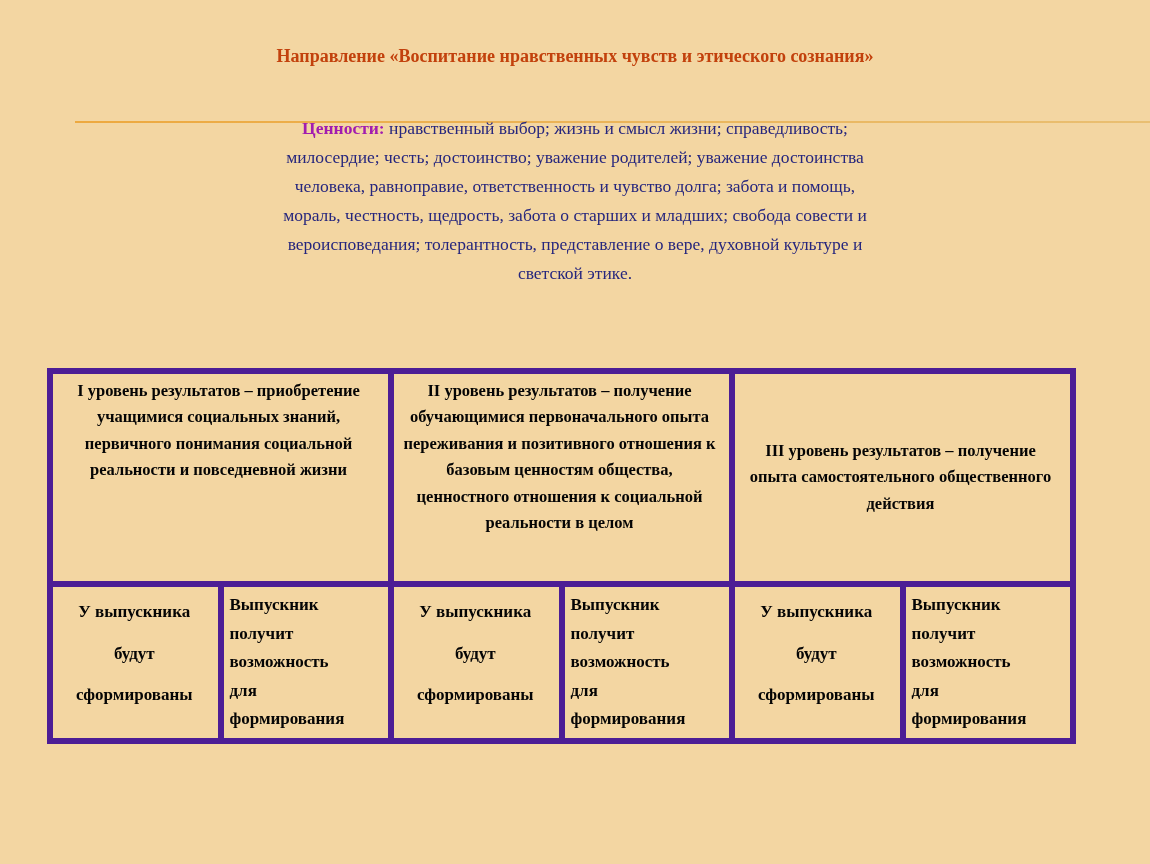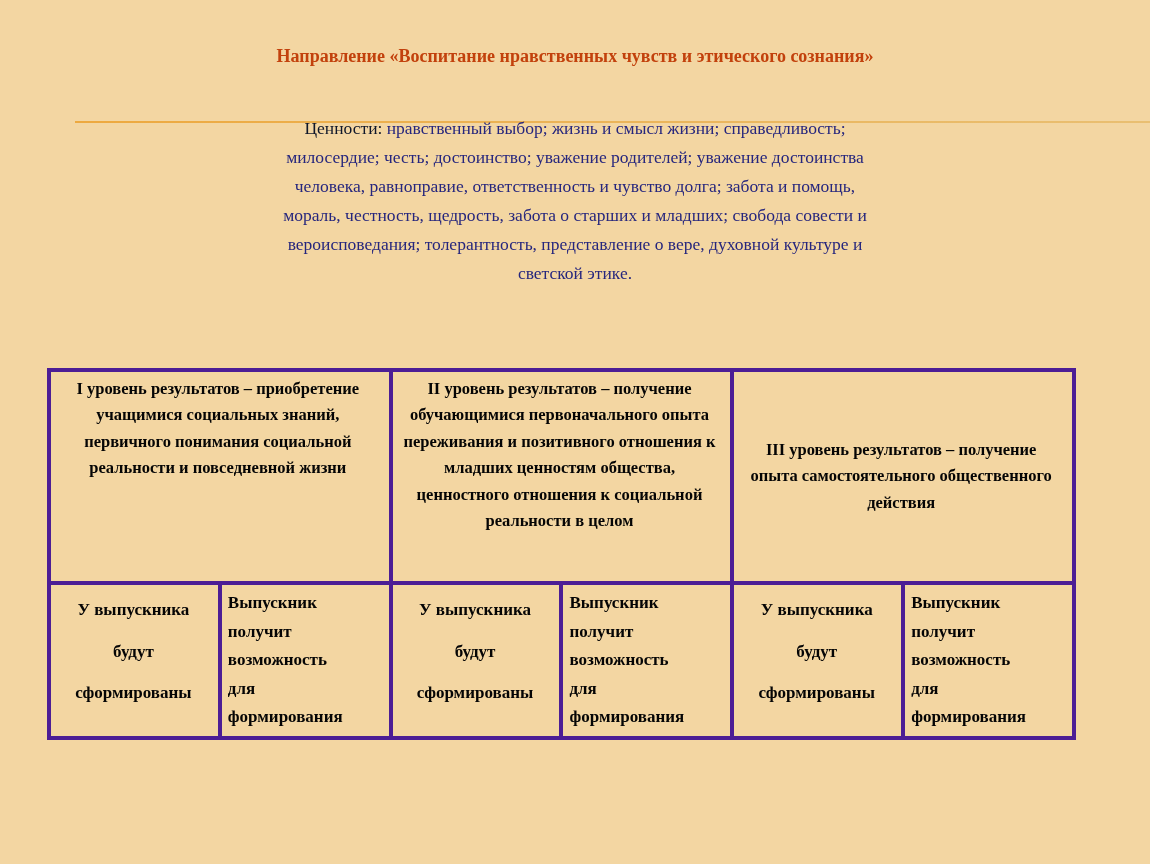--- a/index.html
+++ b/index.html
@@ -37,37 +37,37 @@
     top: 114px;
     left: 50%;
     transform: translateX(-50%);
     width: 590px;
     margin: 0;
     text-align: center;
     font-size: 17.5px;
     line-height: 29px;
   }
   .values-label {
-    font-weight: normal;
-    color: #0f172a;
+    font-weight: bold;
+    color: #a21caf;
   }
   .values-text {
     color: #26267d;
   }
   .results-table {
     position: absolute;
     left: 47px;
     top: 368px;
     width: 1029px;
     border-collapse: collapse;
     table-layout: fixed;
     color: #050505;
   }
   .results-table td {
-    border: 4px solid #4c1d95;
+    border: 6px solid #4c1d95;
     font-weight: bold;
     overflow: hidden;
     padding-left: 6px;
   }
   .header-row { height: 213px; }
   .sub-row { height: 150px; }
   .hdr {
     text-align: center;
     font-size: 16.5px;
     line-height: 1.6;
@@ -109,21 +109,21 @@
       <col>
         <col>
         <col>
         <col>
         <col>
         <col>
     </colgroup>
     <tbody>
       <tr class="header-row">
         <td colspan="2" class="hdr va-top">I уровень результатов – приобретение учащимися социальных знаний, первичного понимания социальной реальности и повседневной жизни</td>
-        <td colspan="2" class="hdr va-top">II уровень результатов – получение обучающимися первоначального опыта переживания и позитивного отношения к младших ценностям общества, ценностного отношения к социальной реальности в целом</td>
+        <td colspan="2" class="hdr va-top">II уровень результатов – получение обучающимися первоначального опыта переживания и позитивного отношения к базовым ценностям общества, ценностного отношения к социальной реальности в целом</td>
         <td colspan="2" class="hdr va-mid">III уровень результатов – получение опыта самостоятельного общественного действия</td>
       </tr>
       <tr class="sub-row">
         <td class="sub cell-formed">У выпускника
 будут
 сформированы</td>
         <td class="sub cell-opportunity">Выпускник
 получит
 возможность
 для

